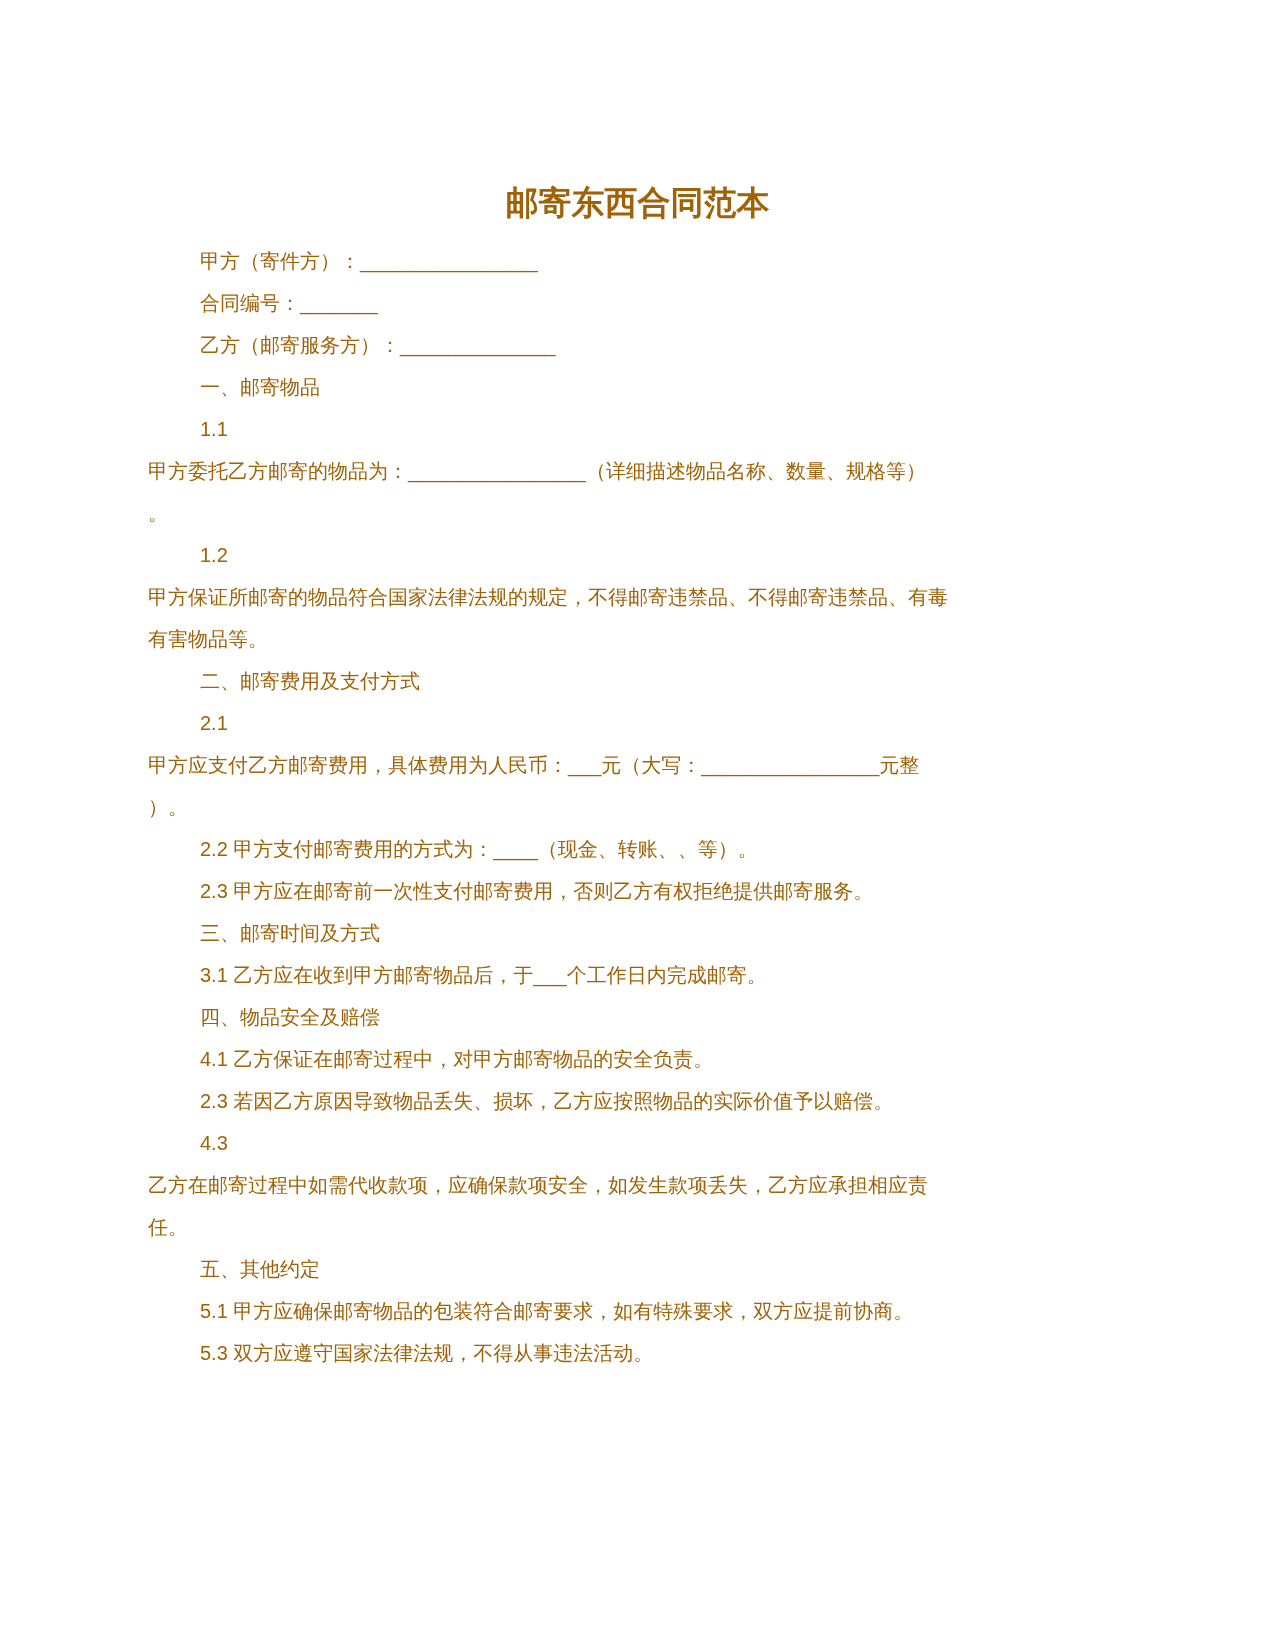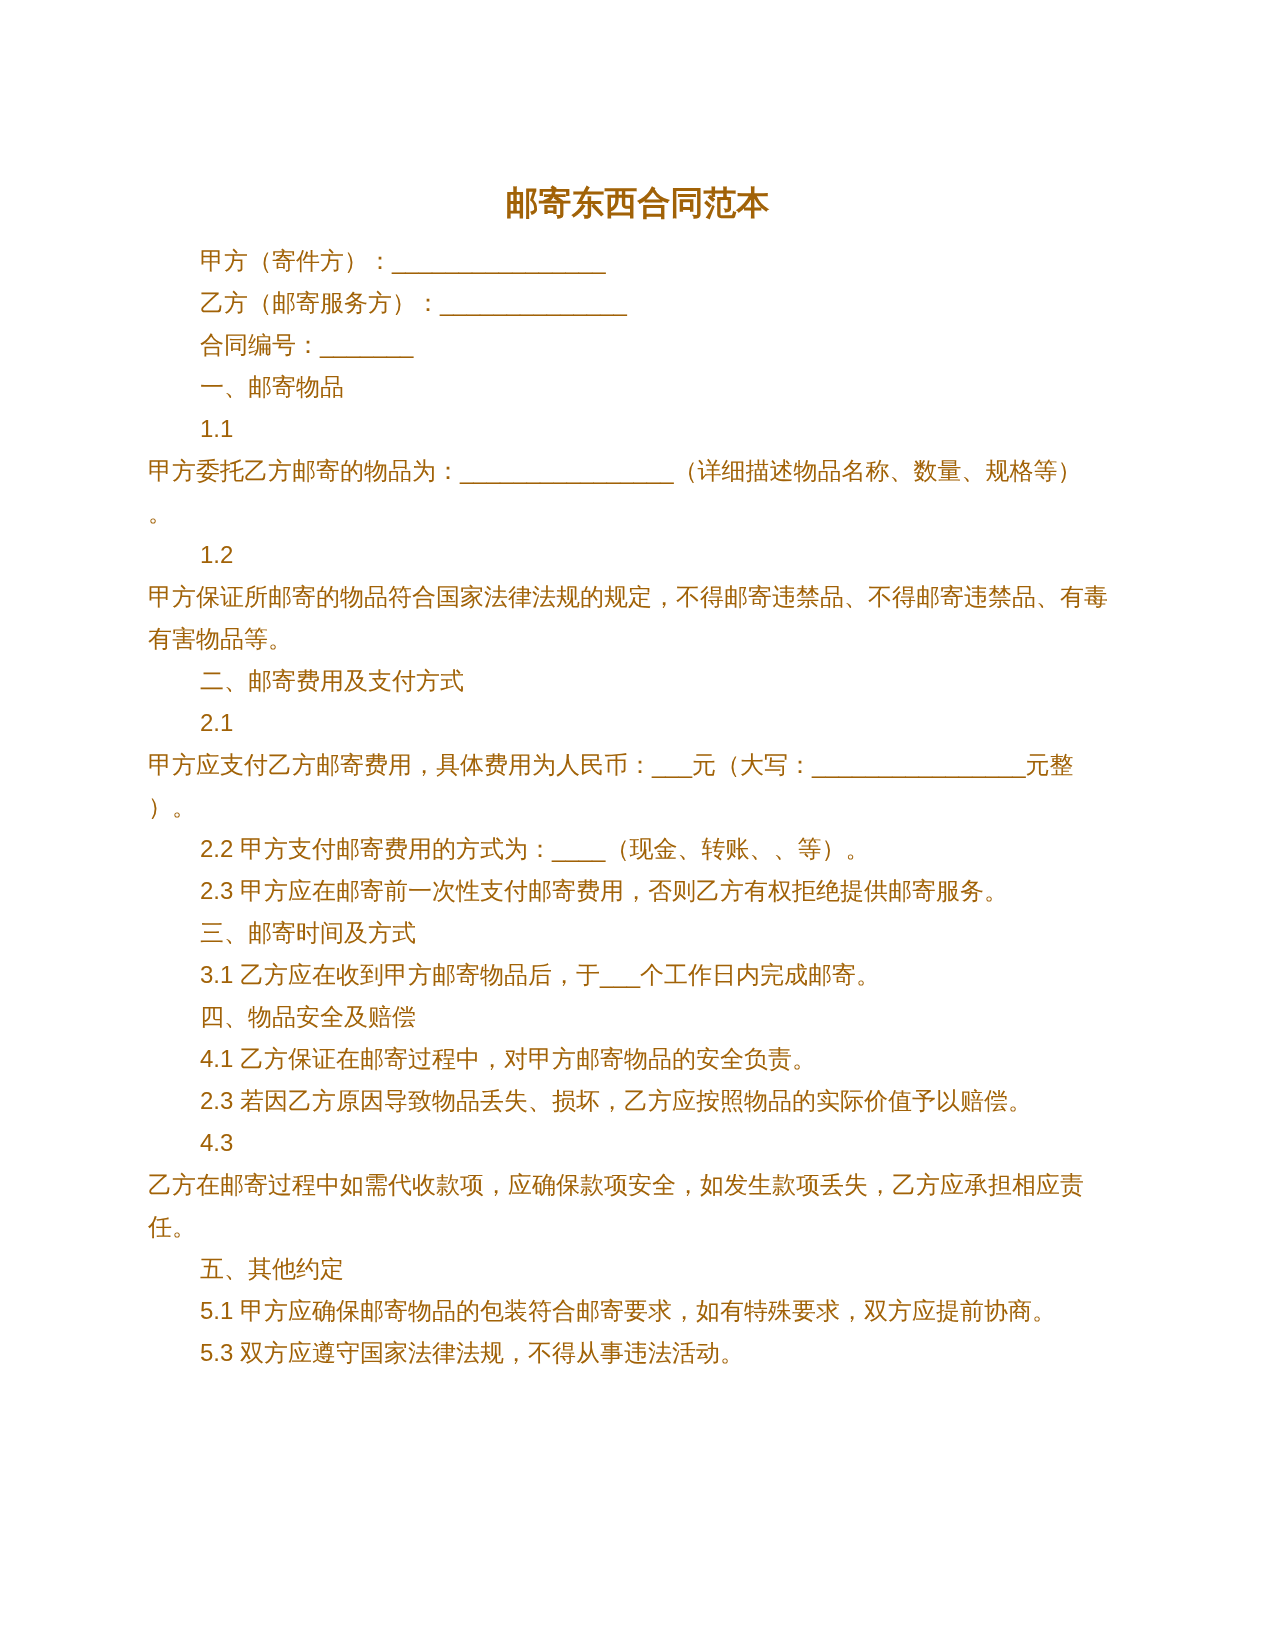--- a/index.html
+++ b/index.html
@@ -30,39 +30,39 @@
   }
   .doc-body {
     position: absolute;
     top: 240px;
     left: 148px;
     width: 1000px;
   }
   .line {
     margin: 0;
     padding: 0;
-    font-size: 24px;
+    font-size: 20px;
     line-height: 42px;
     height: 42px;
     white-space: pre;
     font-weight: 500;
   }
   .line.indent {
     text-indent: 52px;
   }
 </style>
 </head>
 <body>
 
 <div class="page">
   <h1 class="doc-title">邮寄东西合同范本</h1>
   <div class="doc-body">
       <p class="line indent">甲方（寄件方）：________________</p>
+      <p class="line indent">合同编号：_______</p>
       <p class="line indent">乙方（邮寄服务方）：______________</p>
-      <p class="line indent">合同编号：_______</p>
       <p class="line indent">一、邮寄物品</p>
       <p class="line indent">1.1</p>
       <p class="line">甲方委托乙方邮寄的物品为：________________（详细描述物品名称、数量、规格等）</p>
       <p class="line">。</p>
       <p class="line indent">1.2</p>
       <p class="line">甲方保证所邮寄的物品符合国家法律法规的规定，不得邮寄违禁品、不得邮寄违禁品、有毒</p>
       <p class="line">有害物品等。</p>
       <p class="line indent">二、邮寄费用及支付方式</p>
       <p class="line indent">2.1</p>
       <p class="line">甲方应支付乙方邮寄费用，具体费用为人民币：___元（大写：________________元整</p>

